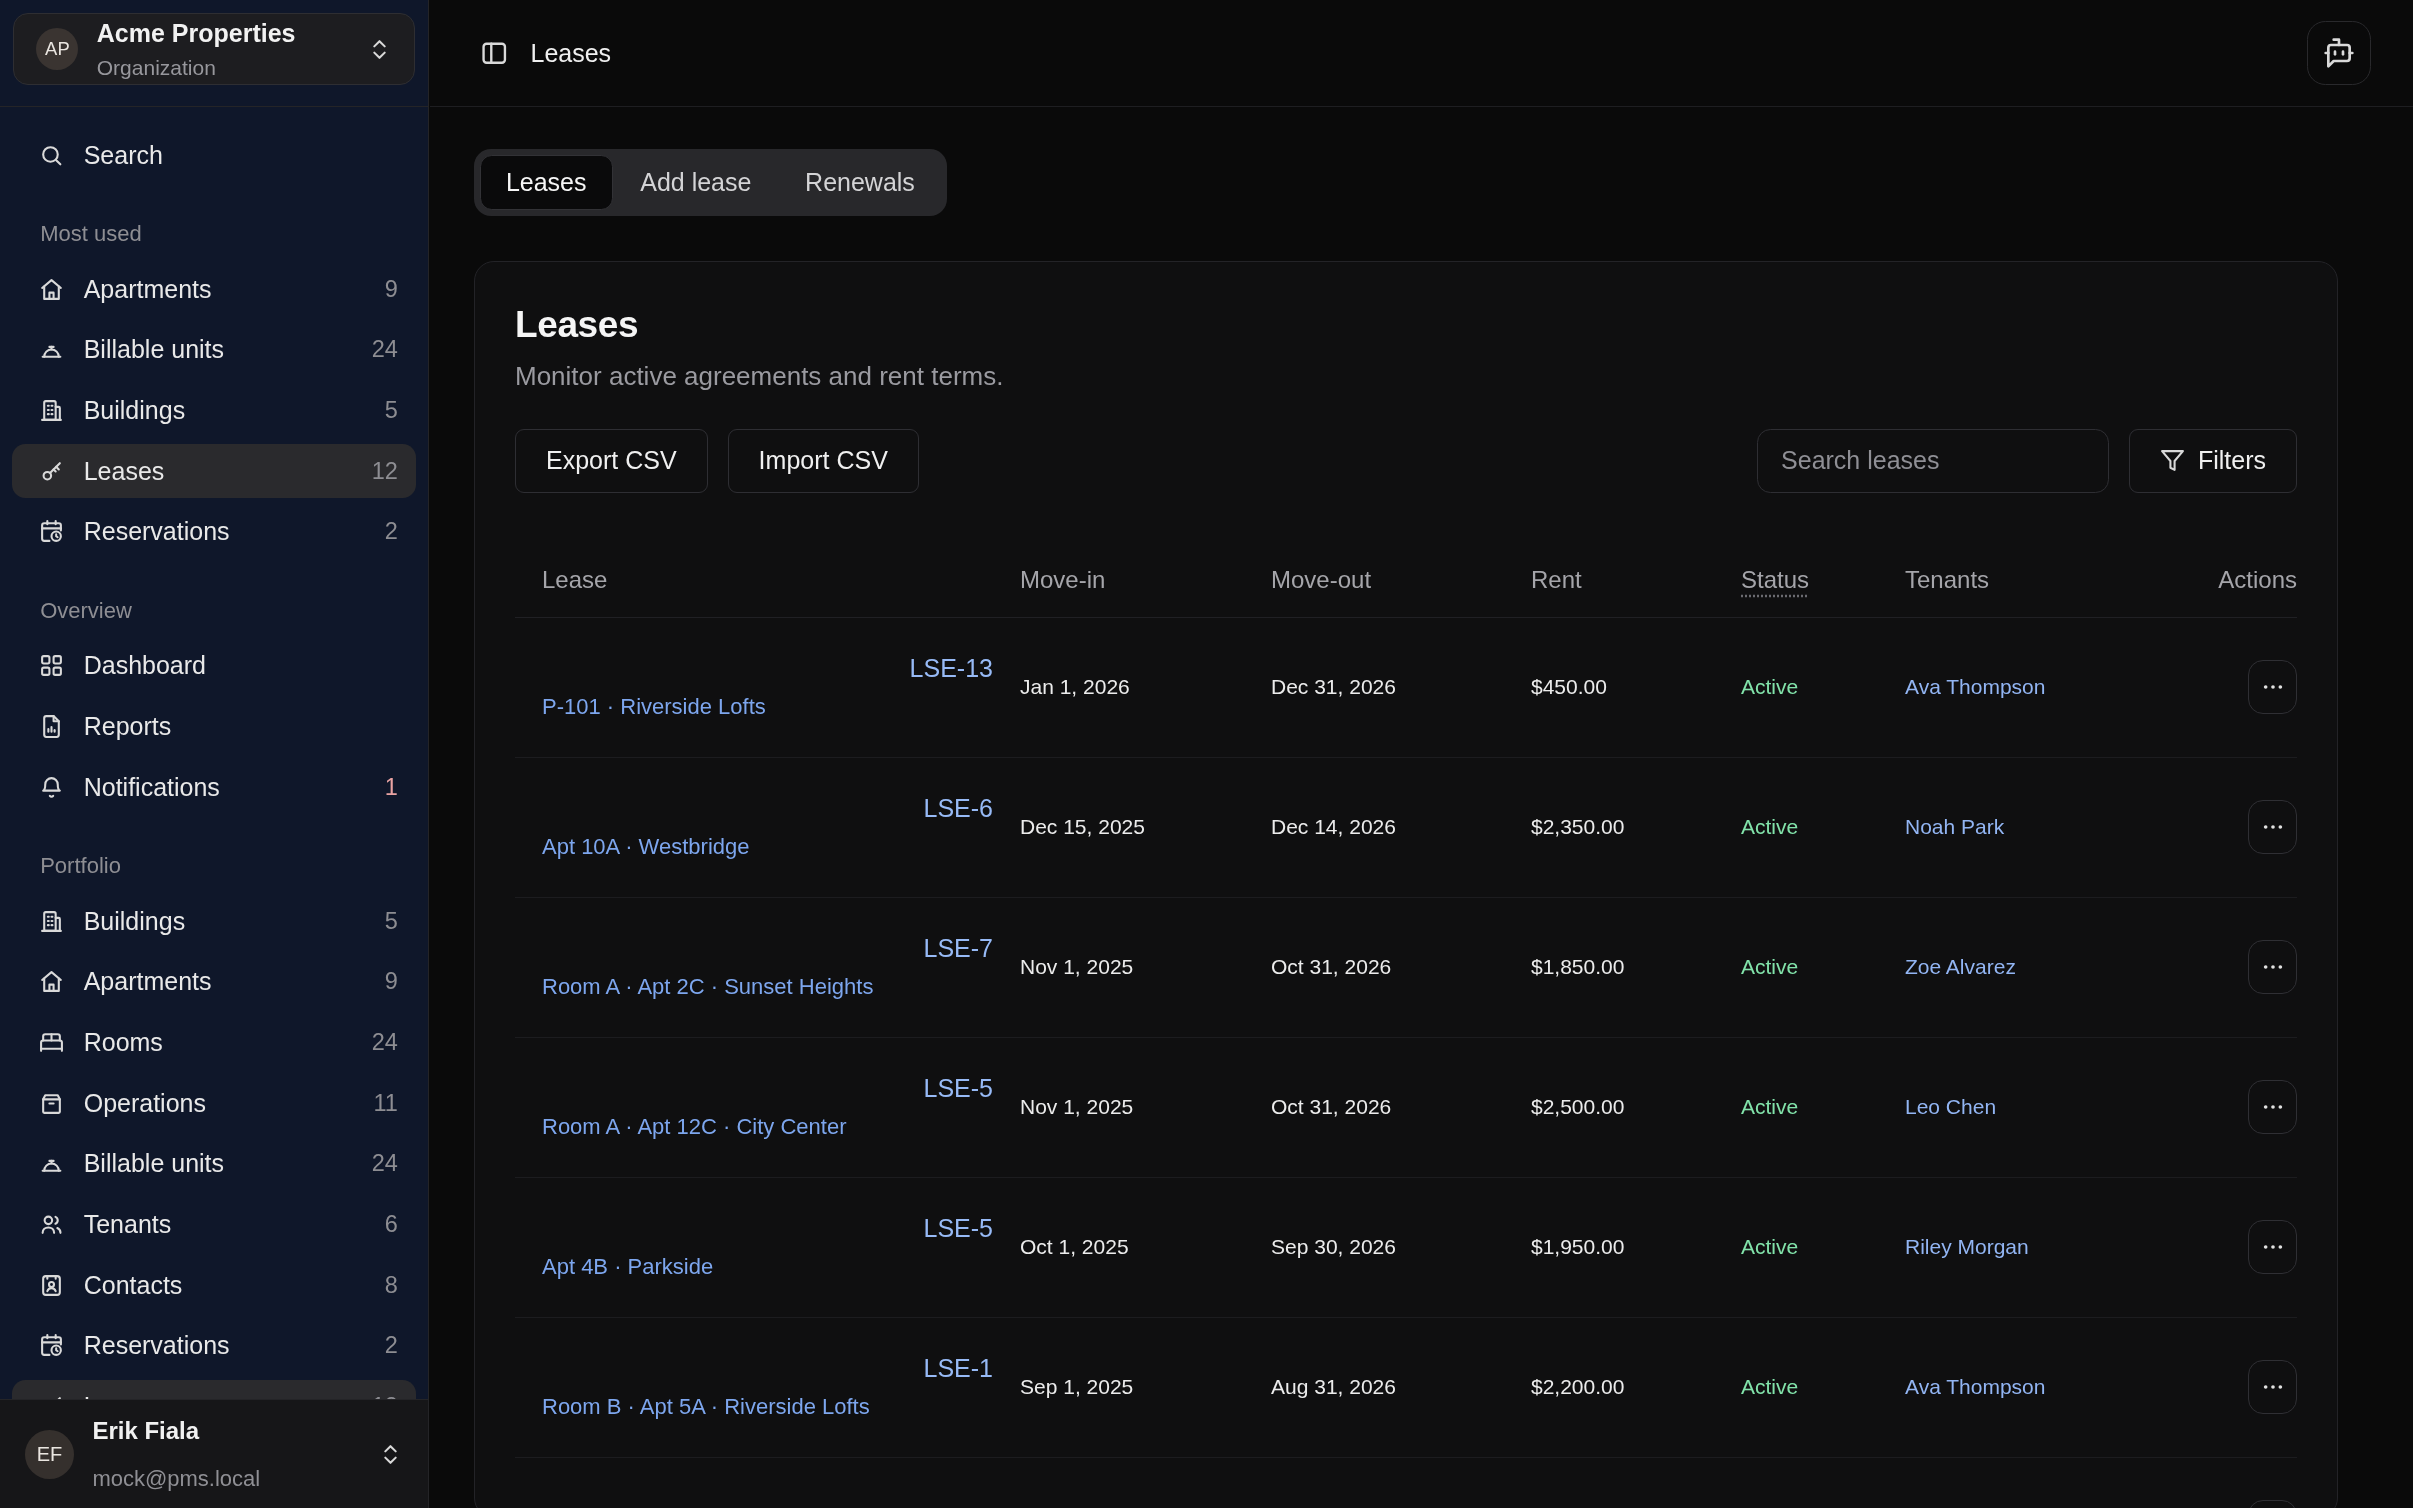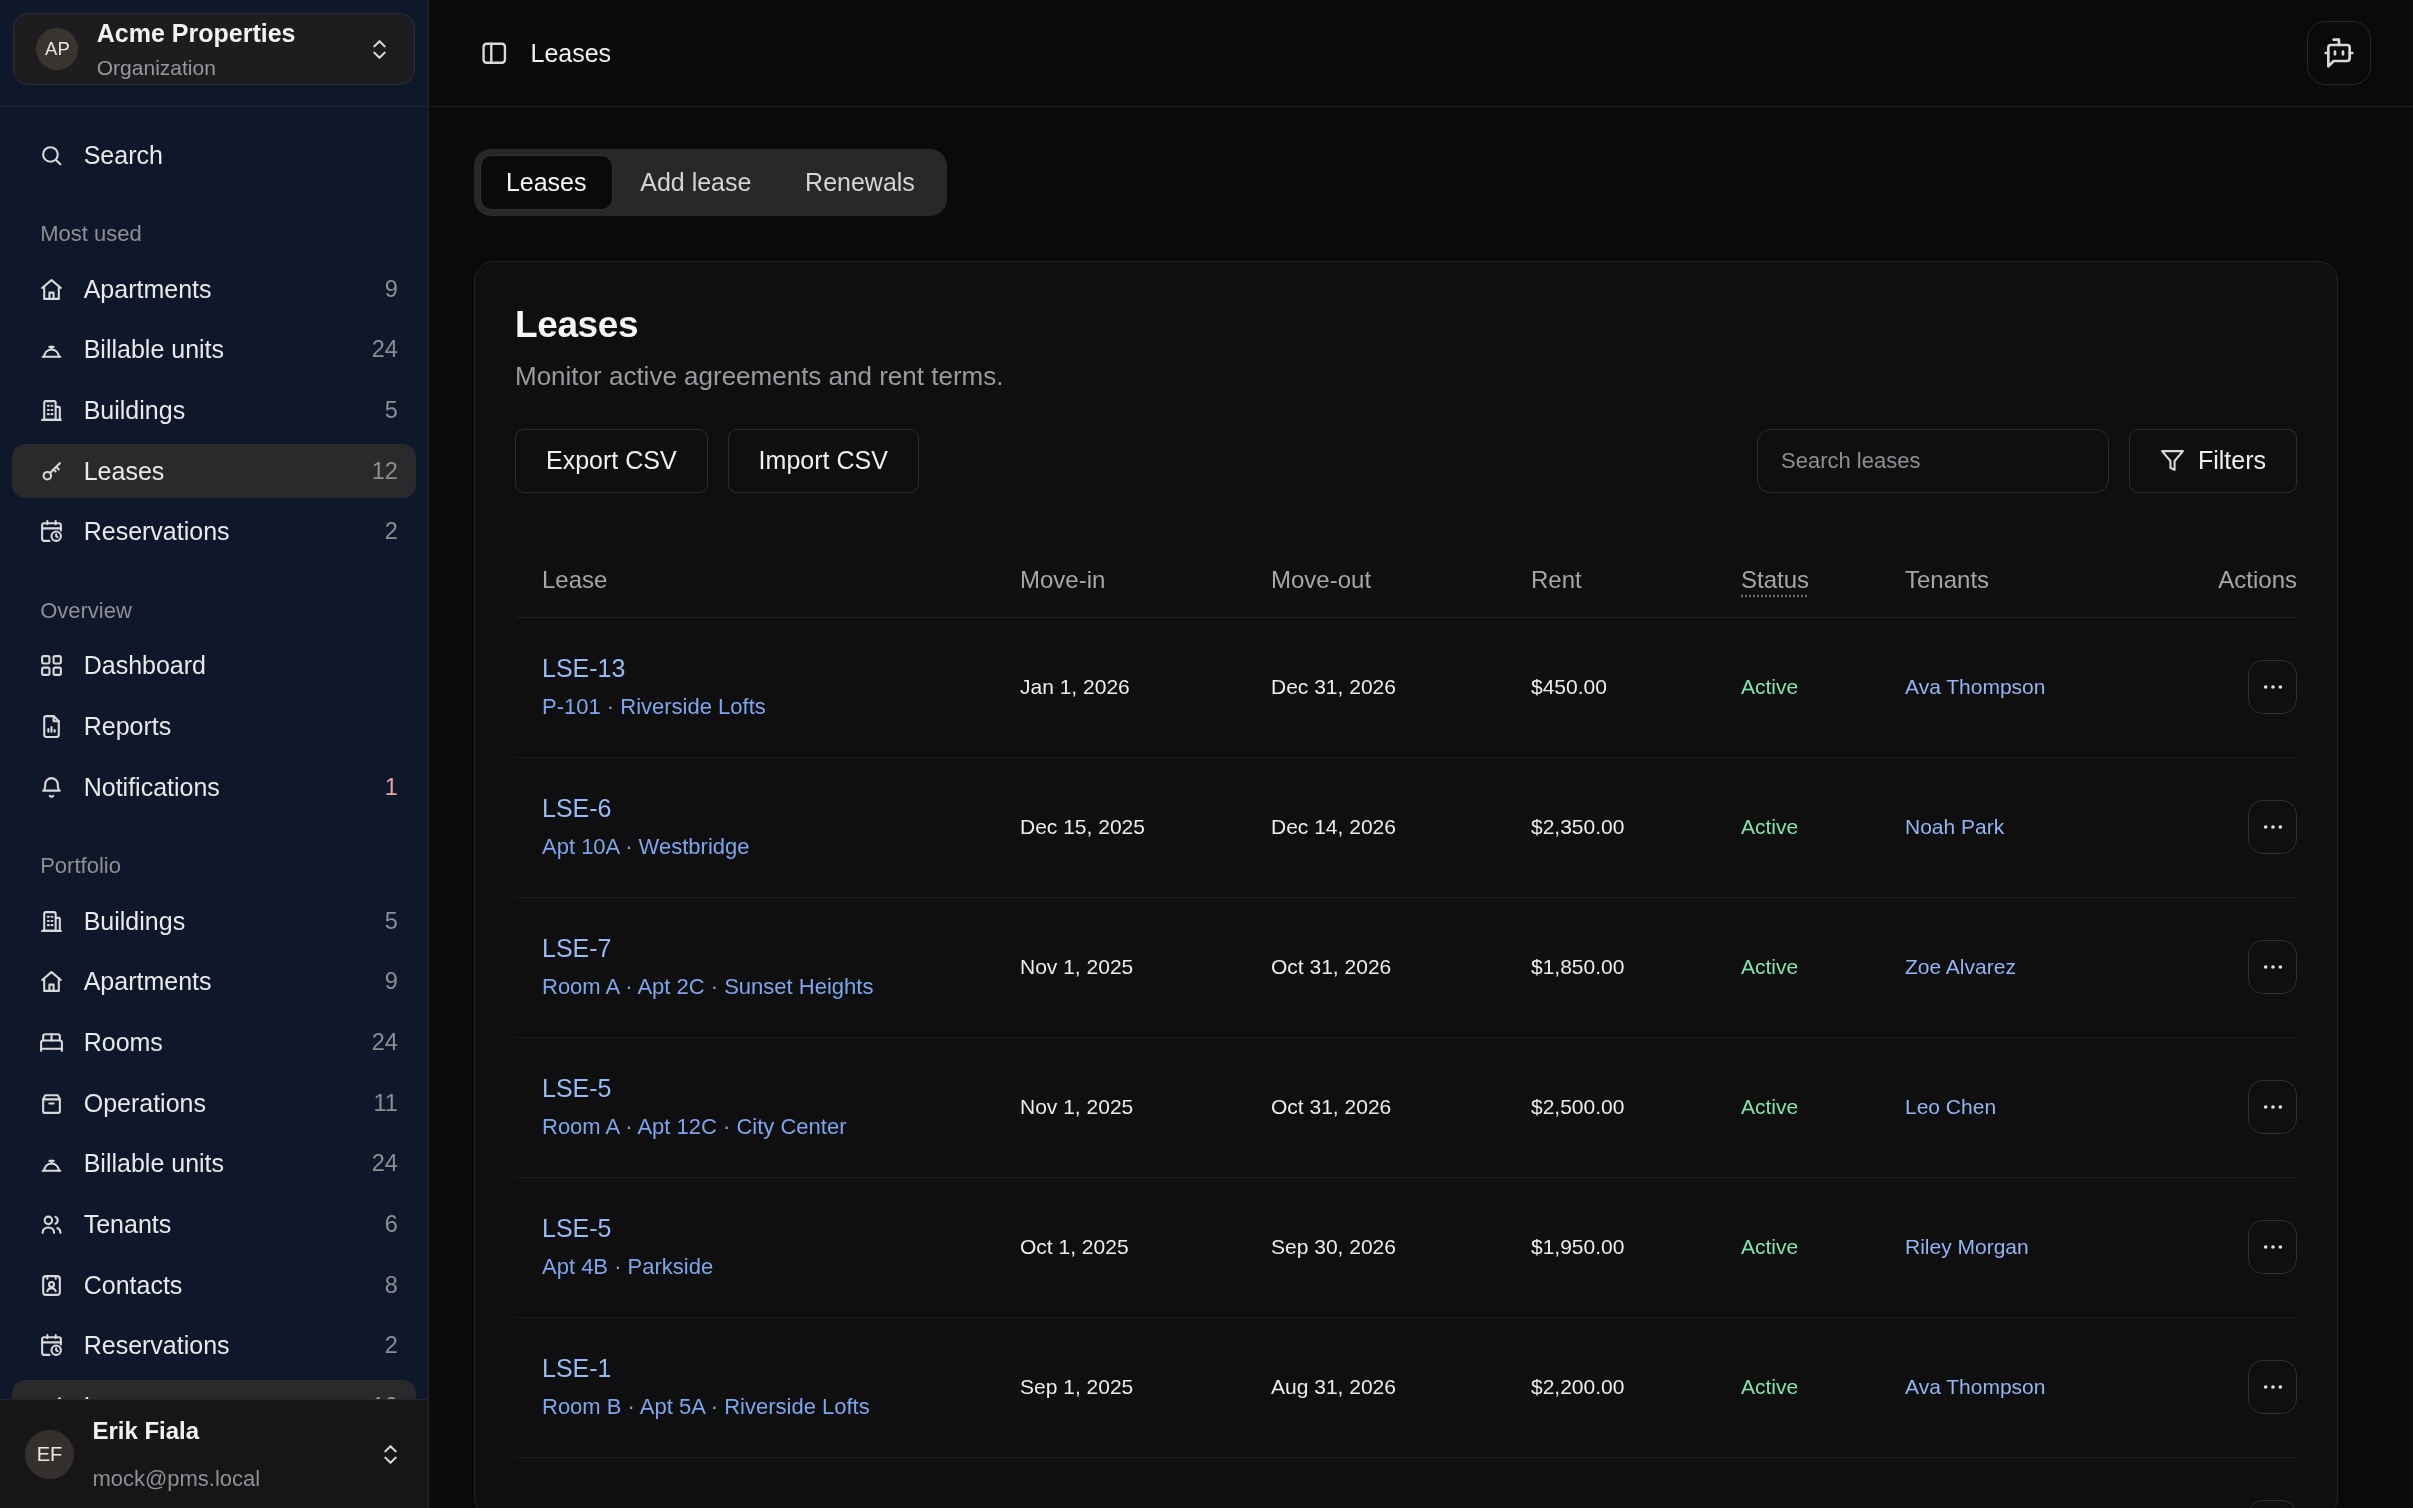--- a/index.html
+++ b/index.html
@@ -91,40 +91,40 @@
   .toolbar { display:flex; align-items:center; gap:20px; margin-top:37px; }
   .btn {
     height:64px; padding:16px 30px; border-radius:9px; border:0.8px solid #2e2e33;
     background:transparent; color:#f0f0f0; font-size:25px;
     font-family:"Liberation Sans", sans-serif;
     display:flex; align-items:center; gap:13.4px; cursor:pointer;
   }
   .search-input {
     margin-left:auto; width:352px; height:64px; border-radius:13.4px;
     border:0.8px solid #2e2e33; background:transparent; padding:0 23.5px;
-    font-size:22px; color:#ececec; font-family:"Liberation Sans", sans-serif;
+    font-size:25px; color:#ececec; font-family:"Liberation Sans", sans-serif;
     outline:none;
   }
   .search-input::placeholder { color:#8f8f95; }
 
   .table { margin-top:50px; }
   .tgrid {
     display:grid;
     grid-template-columns:478px 251px 260px 210px 164px 277px 1fr;
     align-items:center;
   }
   .thead { height:75px; border-bottom:0.8px solid #202024; color:#a5a5aa; font-size:24px; }
   .thead > div { padding-left:27px; }
   .thead .th-actions { text-align:right; padding-right:0; }
   .th-status-inner { text-decoration:underline dotted #6a6a70; text-underline-offset:7.5px; cursor:pointer; }
 
   .trow { height:140px; border-bottom:0.8px solid #1c1c1f; }
   .trow > div { padding-left:27px; }
   .lease-cell { display:flex; flex-direction:column; gap:11px; }
-  .lease-id { font-size:25px; color:#97baf6; cursor:pointer; }
+  .lease-id { font-size:25px; color:#97baf6; cursor:pointer;text-align:right; }
   .lease-unit { font-size:22px; color:#7da6ee; cursor:pointer; }
   .cell { font-size:21px; color:#ececec; }
   .cell-status { color:#82e3aa; }
   .cell-tenant { color:#92b5f3; cursor:pointer; }
   .cell-actions { display:flex; justify-content:flex-end; padding-right:0 !important; }
   .dots-btn {
     width:49px; height:54px; border-radius:15px; border:0.8px solid #2f2f34;
     background:transparent; display:flex; align-items:center; justify-content:center;
     cursor:pointer;
   }

